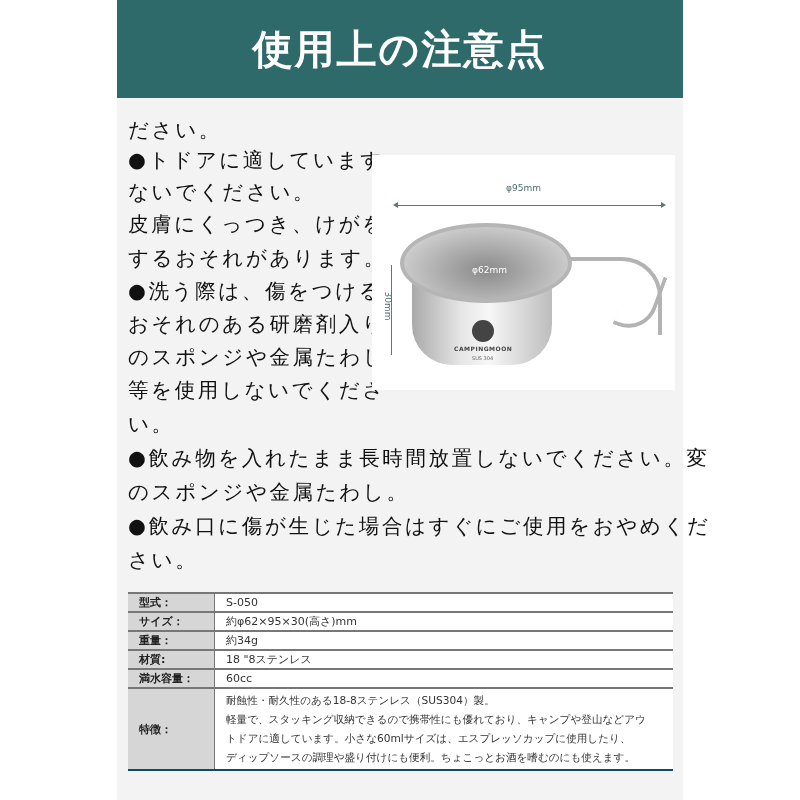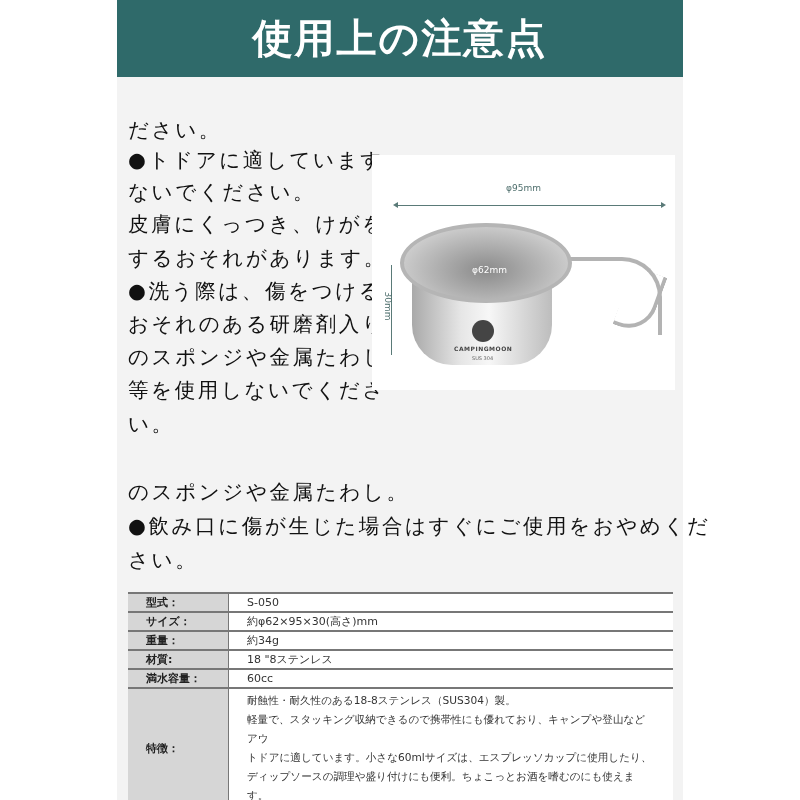--- a/index.html
+++ b/index.html
@@ -1,18 +1,18 @@
 <!DOCTYPE html>
 <html><head>
 <meta charset="utf-8">
 <style>
   html, body { margin:0; padding:0; }
   body { width:800px; height:800px; background:#ffffff; position:relative; overflow:hidden; font-family:"DejaVu Serif", serif; }
   .page { position:absolute; left:117px; top:0; width:566px; height:800px; background:#f3f3f3; }
-  .banner { position:absolute; left:0; top:0; width:566px; height:77px; background:#2f6a6a; display:flex; align-items:center; justify-content:center; }
+  .banner { position:absolute; left:0; top:0; width:566px; height:98px; background:#2f6a6a; display:flex; align-items:center; justify-content:center; }
   .banner-title { color:#ffffff; font-family:"DejaVu Sans", sans-serif; font-weight:bold; font-size:40px; letter-spacing:2px; }
   .txt { position:absolute; left:11px; font-size:20.5px; color:#111; line-height:37px; letter-spacing:2.6px; white-space:nowrap; }
   .photo { position:absolute; left:255px; top:155px; width:303px; height:235px; background:#ffffff; }
   .dim-top { position:absolute; left:25px; top:50px; width:265px; height:1px; background:#5a7a78; }
   .dim-top:before, .dim-top:after { content:""; position:absolute; top:-3px; border:3px solid transparent; }
   .dim-top:before { left:-4px; border-right:5px solid #5a7a78; border-left:0; }
   .dim-top:after { right:-4px; border-left:5px solid #5a7a78; border-right:0; }
   .dim-top-label { position:absolute; left:0; width:100%; top:28px; text-align:center; font-family:"DejaVu Sans", sans-serif; font-size:9px; color:#4f6f6d; }
   .dim-left { position:absolute; left:19px; top:110px; width:1px; height:90px; background:#5a7a78; }
   .dim-left-label { position:absolute; left:1px; top:146px; transform:rotate(90deg); font-family:"DejaVu Sans", sans-serif; font-size:9px; color:#4f6f6d; }
@@ -20,24 +20,24 @@
   .cup-rim { position:absolute; left:28px; top:68px; width:172px; height:80px; border-radius:50%; border:4px solid #b5b5b5; background:radial-gradient(ellipse at 50% 60%,#8a8a8a,#c9c9c9 70%,#dedede); box-sizing:border-box; }
   .cup-handle { position:absolute; left:198px; top:102px; width:92px; height:78px; border:4px solid #b3b3b3; border-left:none; border-bottom:none; border-radius:0 40px 0 0; box-sizing:border-box; }
   .cup-handle2 { position:absolute; left:250px; top:115px; width:36px; height:62px; border:4px solid #b3b3b3; border-left:none; border-top:none; border-radius:0 0 30px 0; box-sizing:border-box; transform:rotate(20deg); }
   .inner-label { position:absolute; left:100px; top:110px; font-family:"DejaVu Sans", sans-serif; font-size:9px; color:#ffffff; }
   .logo { position:absolute; left:100px; top:165px; width:22px; height:22px; border-radius:50%; background:#444; }
   .brand { position:absolute; left:82px; top:190px; font-family:"DejaVu Sans", sans-serif; font-size:6px; font-weight:bold; color:#444; letter-spacing:0.5px; }
   .brand-sub { position:absolute; left:100px; top:200px; font-family:"DejaVu Sans", sans-serif; font-size:5px; color:#666; }
   .spec { position:absolute; left:11px; top:592px; width:545px; background:#ffffff; font-family:"DejaVu Sans", sans-serif; }
   .spec-title { font-size:11px; color:#666; padding:2px 4px 3px 4px; height:15px; }
   table { border-collapse:collapse; width:100%; font-size:11px; }
-  td { border-top:2px solid #777; padding:0 18px; height:17px; vertical-align:middle; }
+  td { border-top:2px solid #777; padding:0 11px; height:17px; vertical-align:middle; }
   td.k { width:64px; background:#d6d6d6; font-weight:bold; color:#222; border-right:1px solid #777; }
   td.v { color:#333; }
-  tr.last td { border-bottom:6px solid #0c4a6e; }
+  tr.last td { border-bottom:2px solid #0c4a6e; }
   td.v.multi { line-height:19px; padding-top:2px; padding-bottom:2px; font-size:10.6px; }
 </style>
 </head>
 <body>
 
 <div class="page">
   <div class="banner">
     <span class="banner-title">使用上の注意点</span>
   </div>
 
@@ -46,20 +46,21 @@
   <div class="txt" style="top:142px;">●トドアに適しています</div>
   <div class="txt" style="top:174px;">ないでください。</div>
   <div class="txt" style="top:206px;">皮膚にくっつき、けがを</div>
   <div class="txt" style="top:240px;">するおそれがあります。</div>
   <div class="txt" style="top:273px;">●洗う際は、傷をつける</div>
   <div class="txt" style="top:306px;">おそれのある研磨剤入り</div>
   <div class="txt" style="top:339px;">のスポンジや金属たわし</div>
   <div class="txt" style="top:372px;">等を使用しないでくださ</div>
   <div class="txt" style="top:406px;">い。</div>
 
+  <div class="txt" style="top:440px;">●飲み物を入れたまま長時間放置しないでください。変</div>
   <div class="txt" style="top:474px;">のスポンジや金属たわし。</div>
   <div class="txt" style="top:508px;">●飲み口に傷が生じた場合はすぐにご使用をおやめくだ</div>
   <div class="txt" style="top:542px;">さい。</div>
 
   <div class="photo">
     <div class="dim-top-label">φ95mm</div>
     <div class="dim-top"></div>
     <div class="dim-left"></div>
     <div class="dim-left-label">30mm</div>
     <div class="cup-handle"></div>

